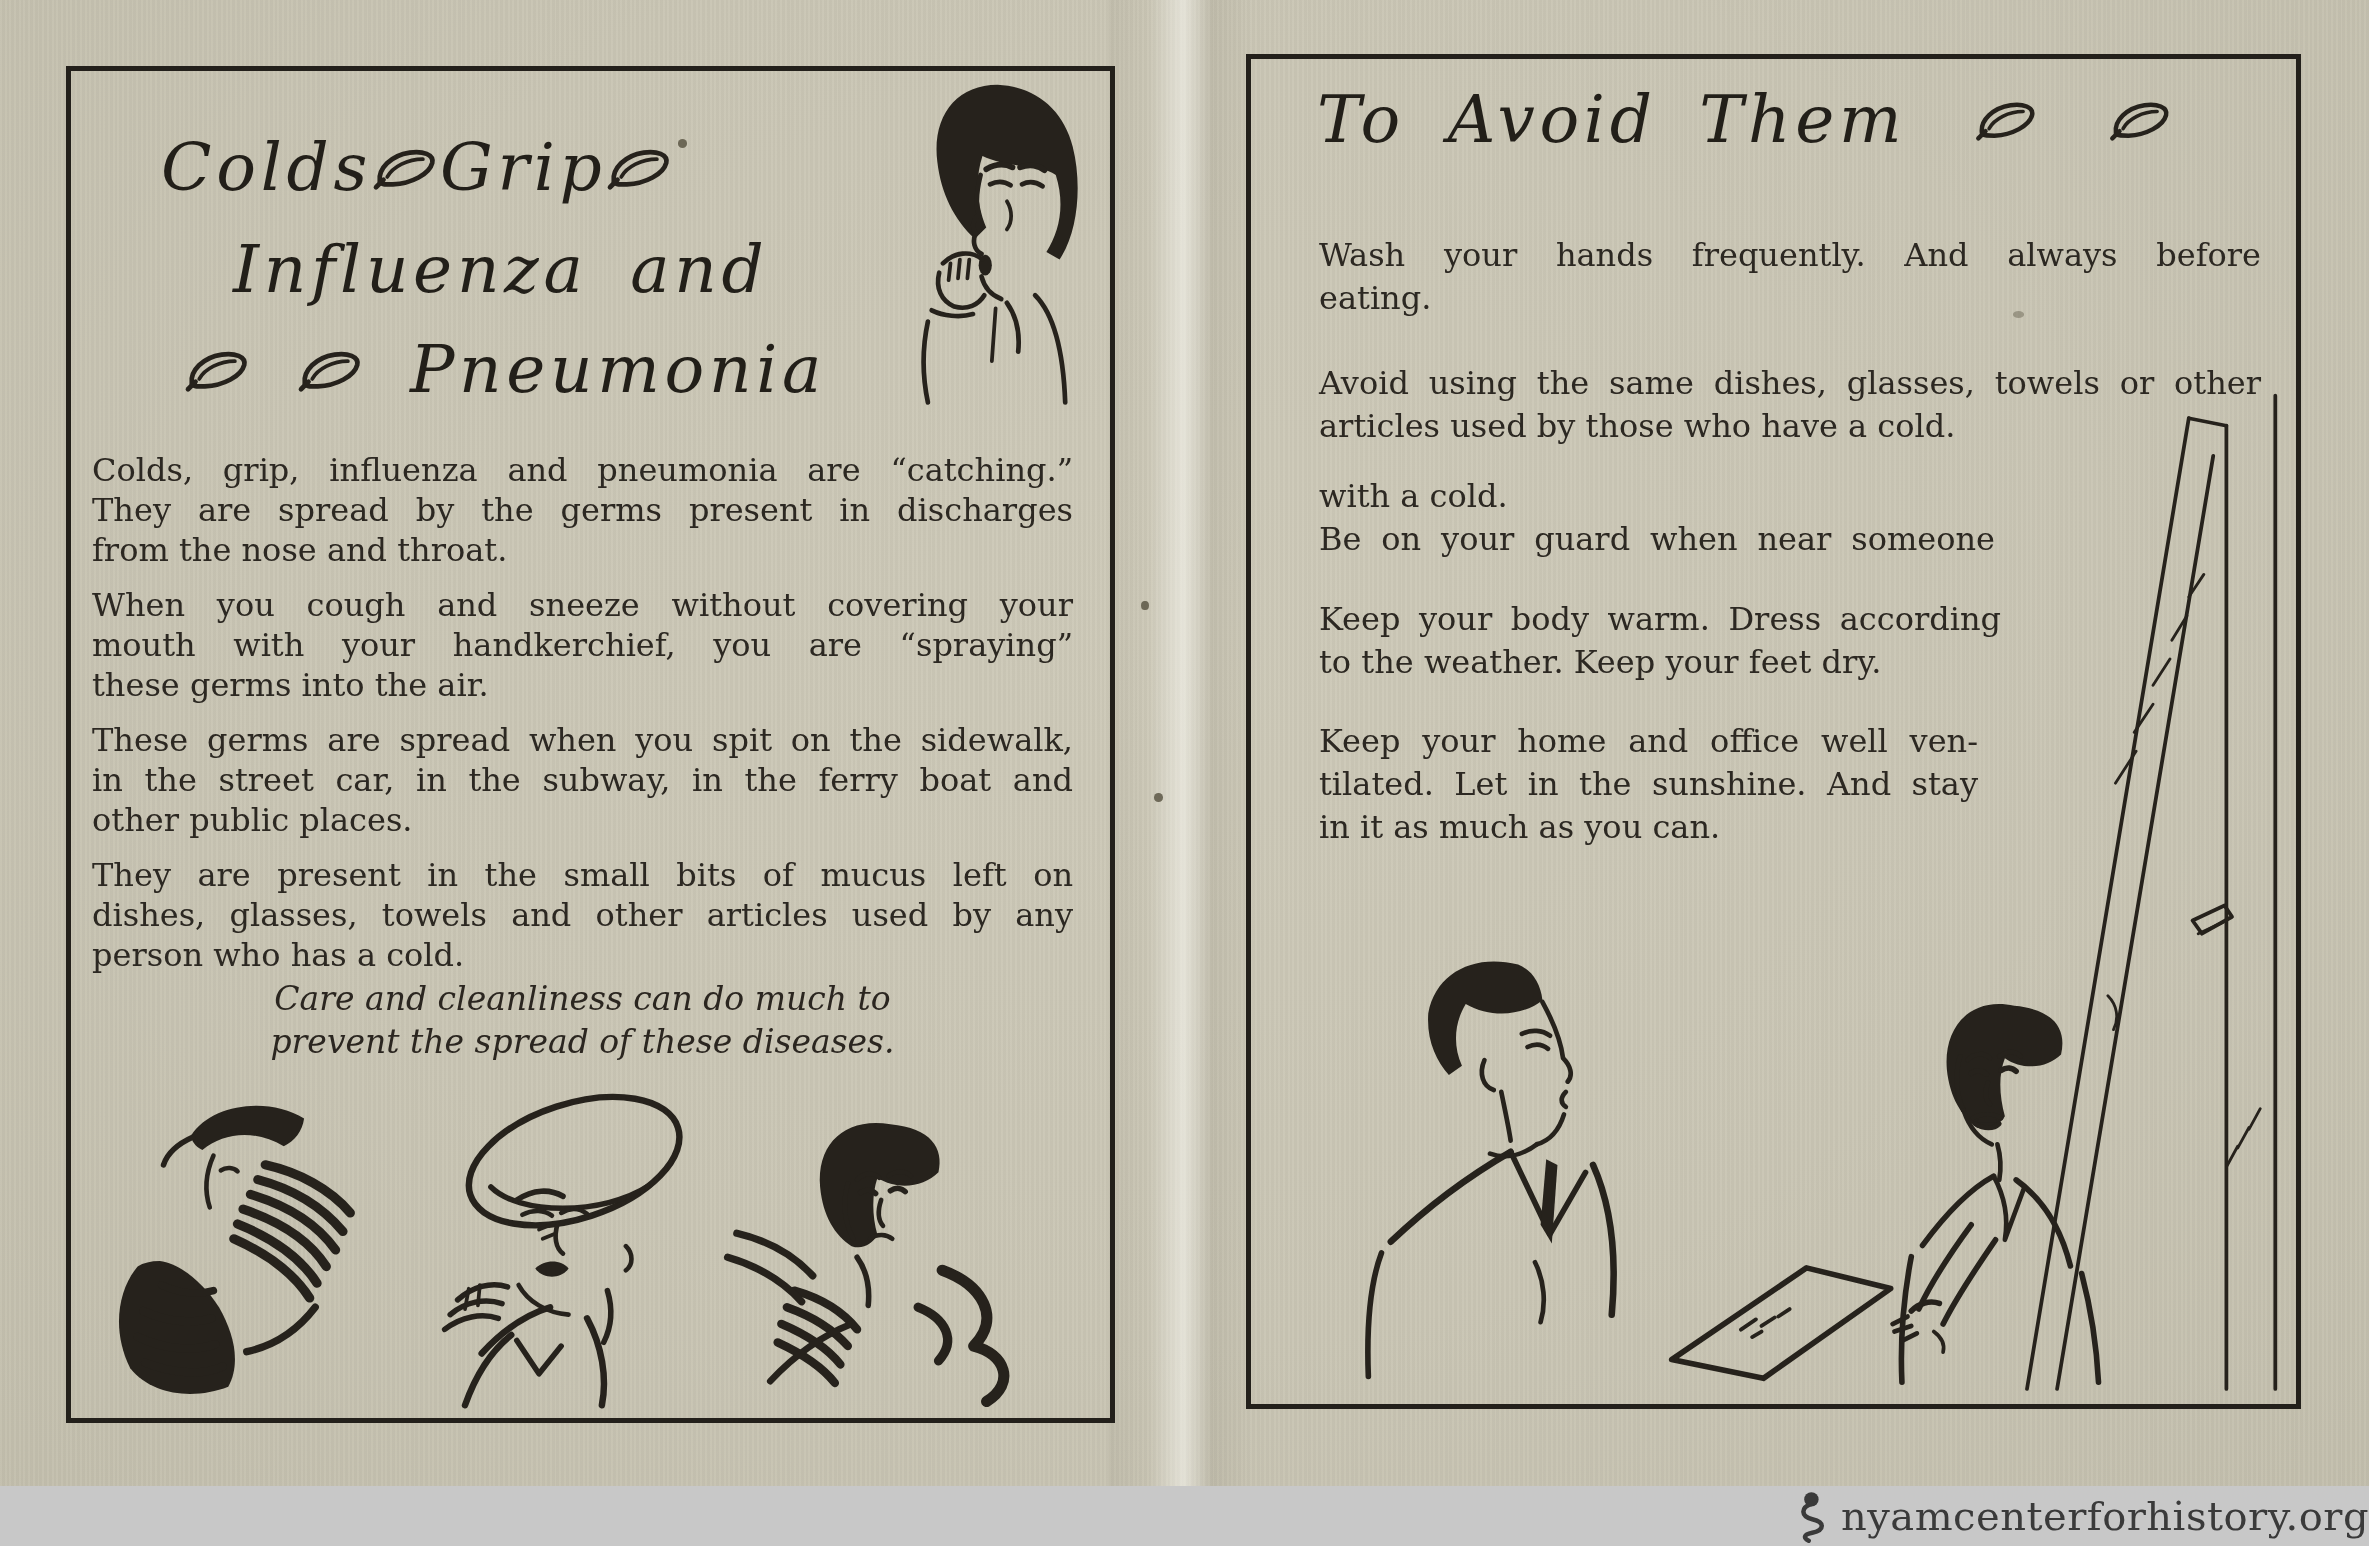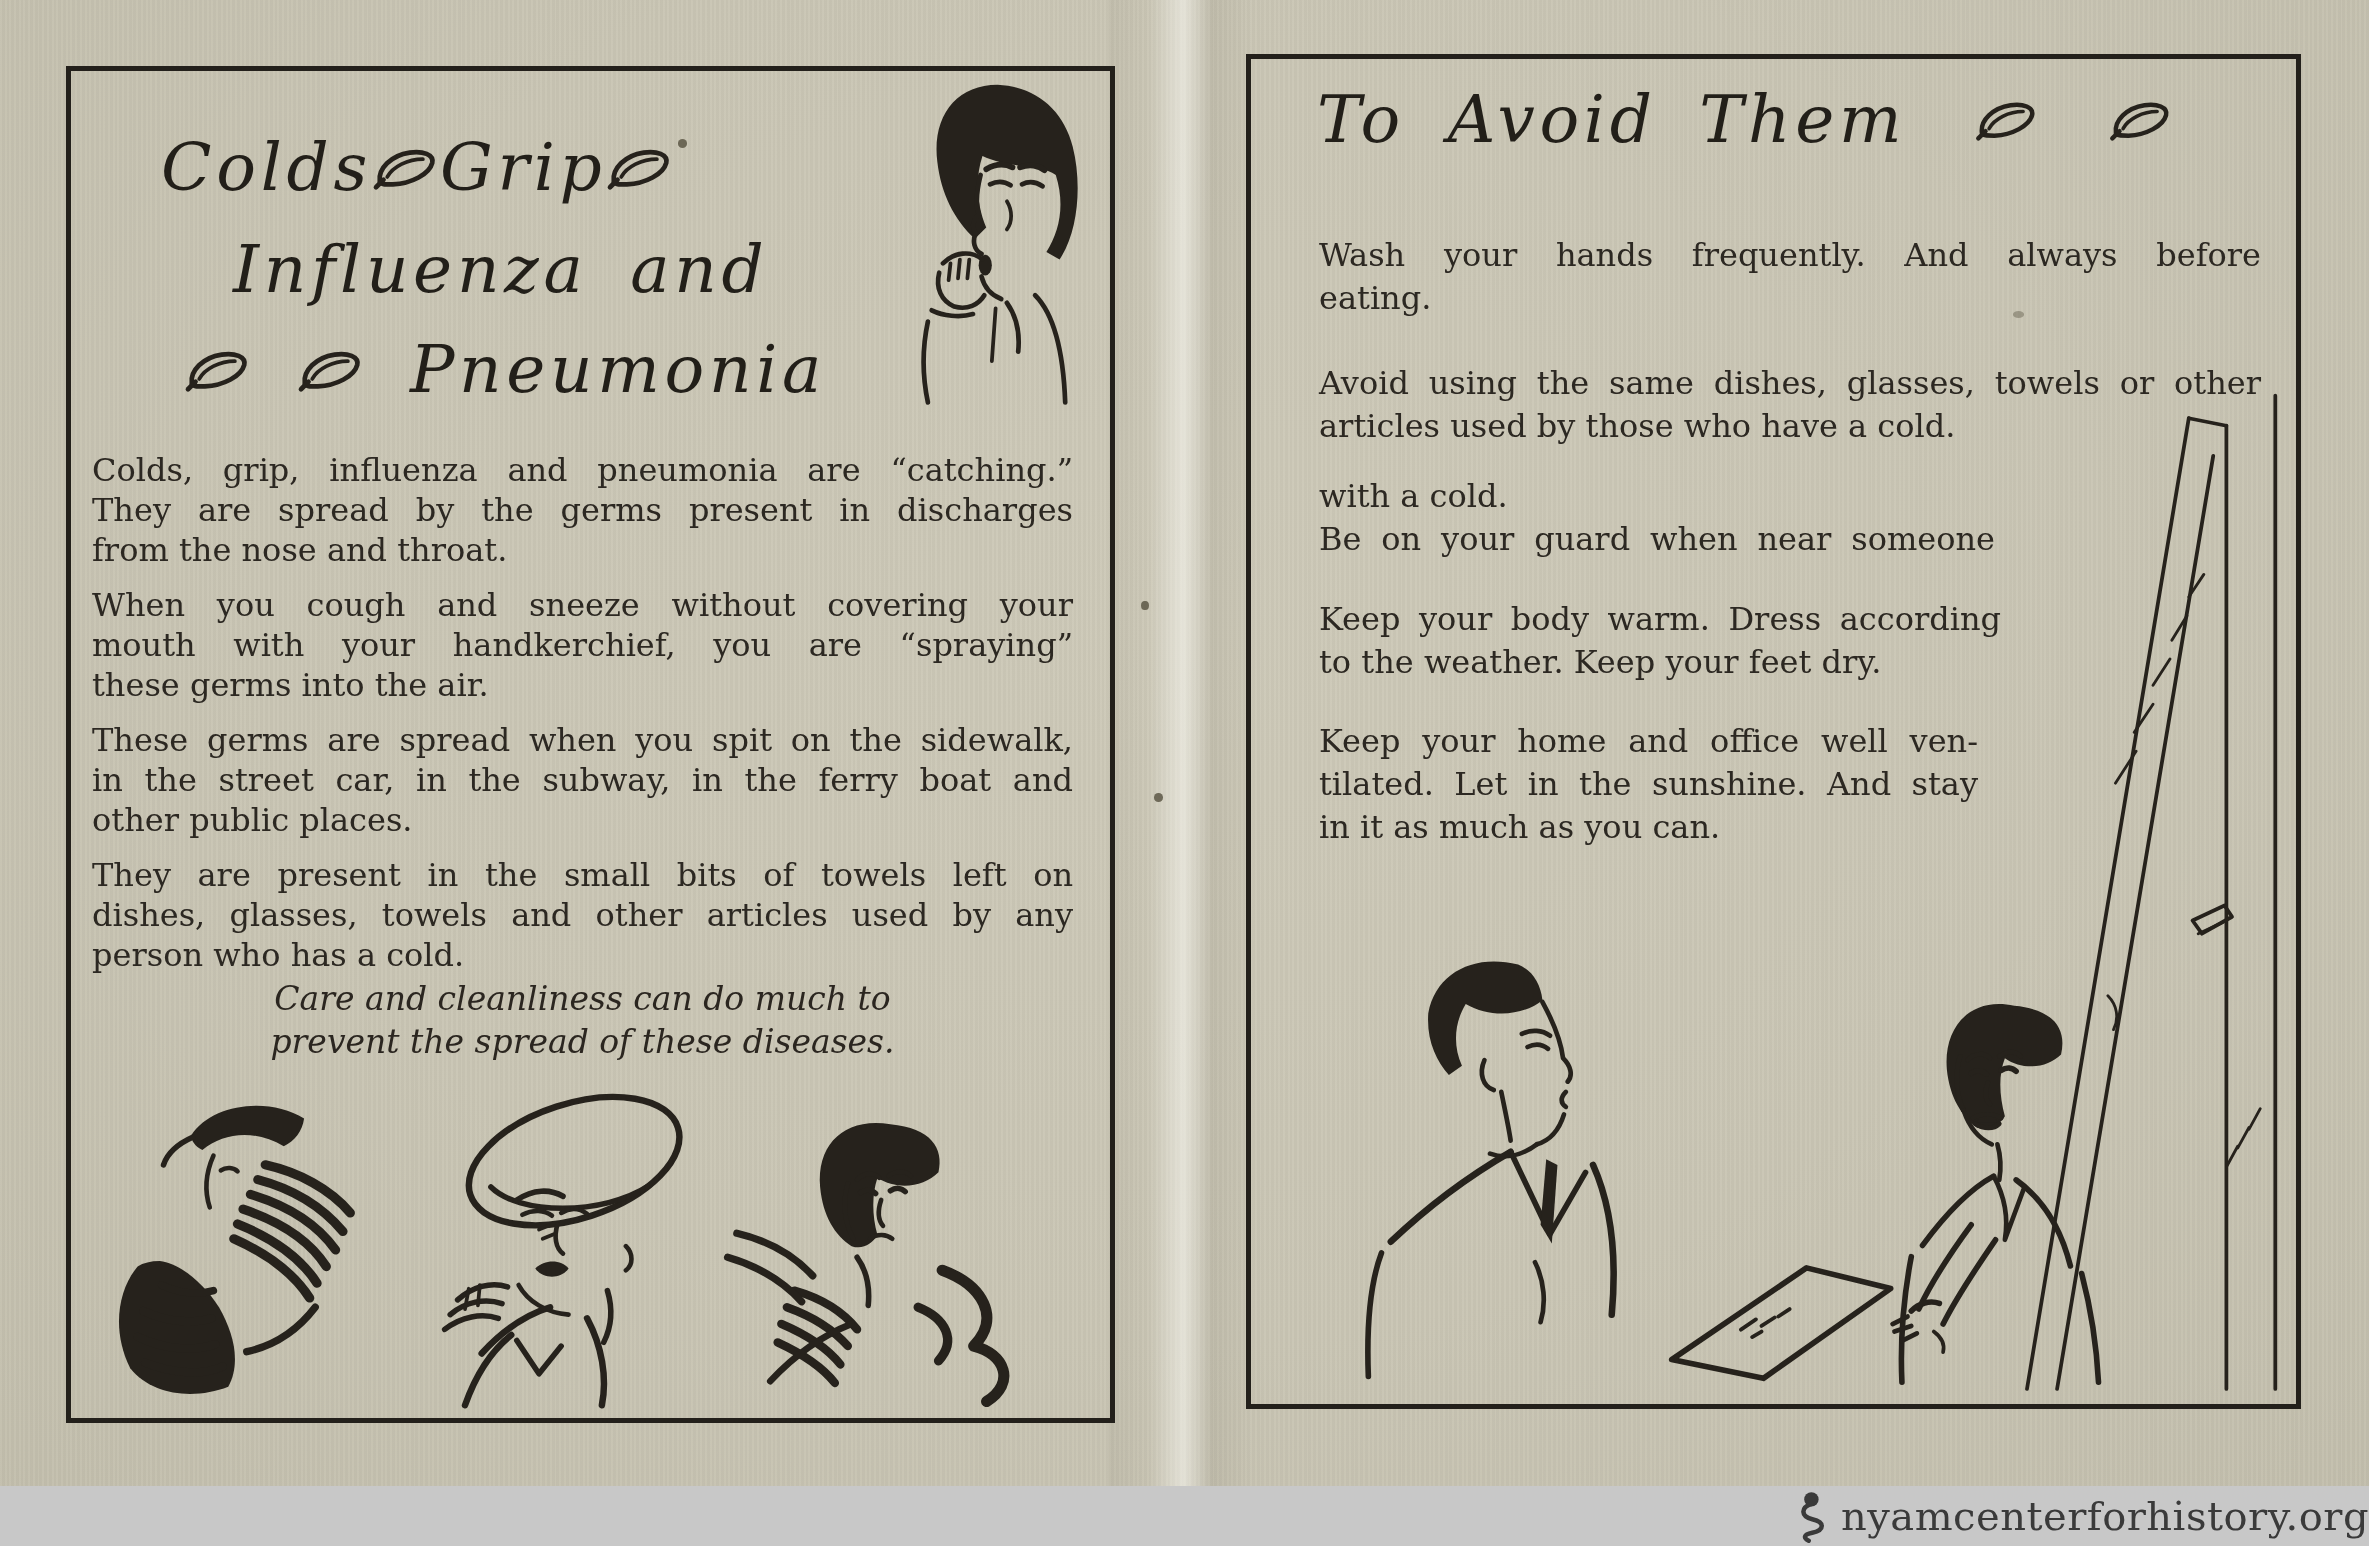--- a/index.html
+++ b/index.html
@@ -115,21 +115,21 @@
         <div class="bodyline jline">When you cough and sneeze without covering your</div>
         <div class="bodyline jline">mouth with your handkerchief, you are “spraying”</div>
         <div class="bodyline lline">these germs into the air.</div>
       </div>
       <div class="para">
         <div class="bodyline jline">These germs are spread when you spit on the sidewalk,</div>
         <div class="bodyline jline">in the street car, in the subway, in the ferry boat and</div>
         <div class="bodyline lline">other public places.</div>
       </div>
       <div class="para">
-        <div class="bodyline jline">They are present in the small bits of towels left on</div>
+        <div class="bodyline jline">They are present in the small bits of mucus left on</div>
         <div class="bodyline jline">dishes, glasses, towels and other articles used by any</div>
         <div class="bodyline lline">person who has a cold.</div>
       </div>
     </div>
 
     <div class="abs note" style="left:21px; top:906px; width:981px;">
       <div>Care and cleanliness can do much to</div>
       <div>prevent the spread of these diseases.</div>
     </div>
 

